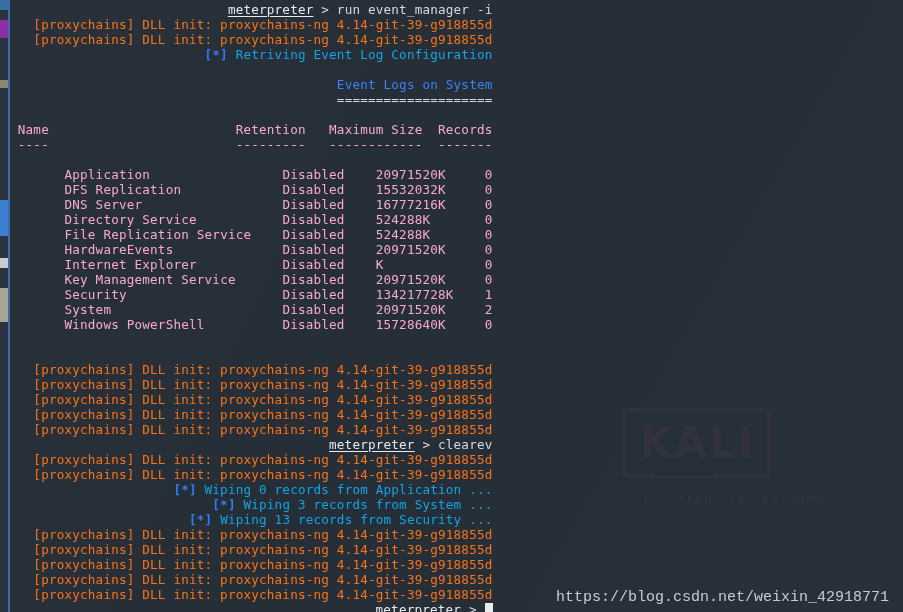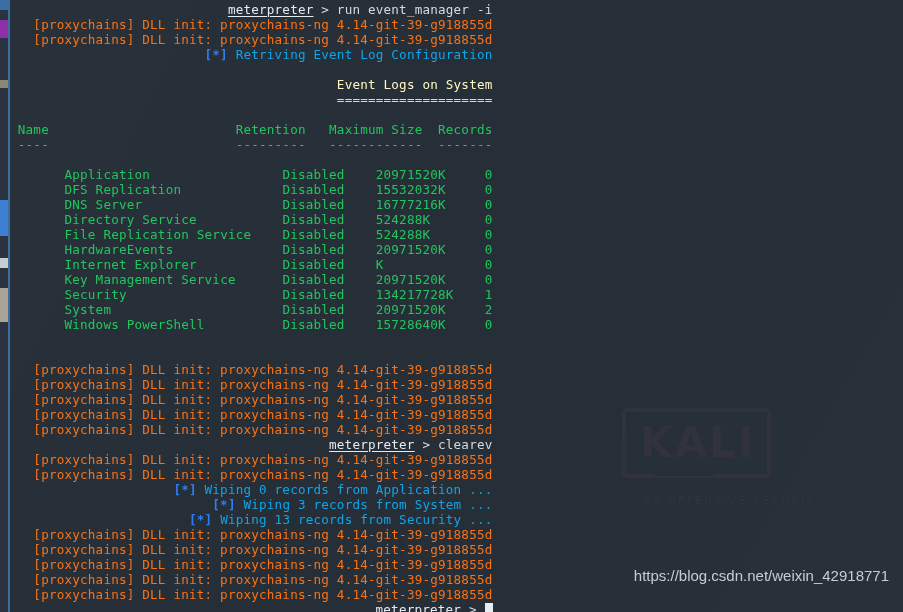--- a/index.html
+++ b/index.html
@@ -104,22 +104,22 @@
     letter-spacing: 2.4px;
     color: #2e3440;
     white-space: nowrap;
     user-select: none;
   }
 
   
   #blog-url {
     position: absolute;
     right: 14px;
-    bottom: 28px;
-    font-family: Liberation Sans, sans-serif;
+    bottom: 6px;
+    font-family: Liberation Mono, monospace;
     font-size: 15px;
     color: #c5ccd4;
     white-space: nowrap;
     user-select: none;
   }
 
   
   #console {
     position: absolute;
     left: 10px;
@@ -140,23 +140,23 @@
   .prompt-host {
     color: #e6ebf0;
     text-decoration: underline;
     text-underline-offset: 2px;
   }
   .prompt-sep { color: #d4dae0; }
   .cmd { color: #d4dae0; }
   .proxy { color: #f97316; }
   .star { color: #2f7df6; font-weight: bold; }
   .info-text { color: #0ea5e9; }
-  .section-title { color: #fef9c3; }
+  .section-title { color: #3b82f6; }
   .rule-double { color: #d4dae0; }
-  .tbl { color: #22c55e; }
+  .tbl { color: #f9a8d4; }
 
   .cursor {
     display: inline-block;
     width: 8px;
     height: 13px;
     background: #e8edf2;
     vertical-align: -2px;
   }
 </style>
 </head>

